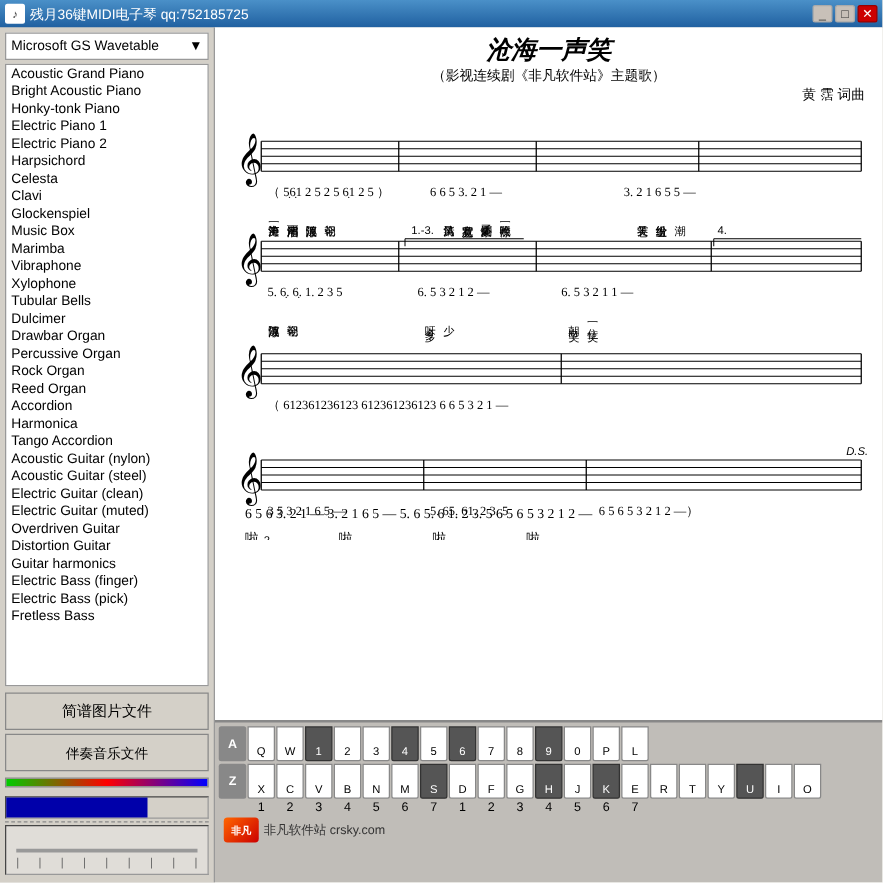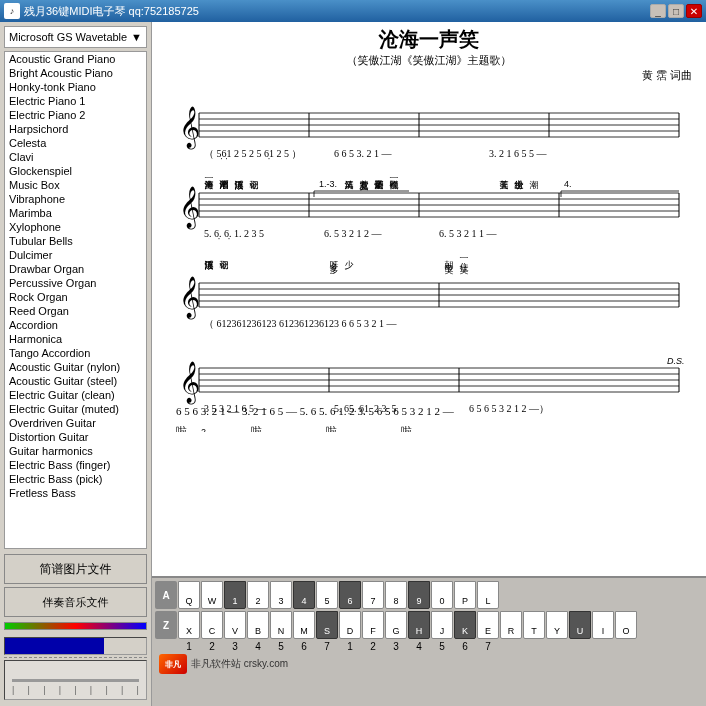--- a/index.html
+++ b/index.html
@@ -19,21 +19,21 @@
     .title-bar-left { display: flex; align-items: center; gap: 4px; }
     .title-bar-icon { width: 16px; height: 16px; background: #fff; border-radius: 2px; font-size: 9px; display: flex; align-items: center; justify-content: center; color: #333; }
     .title-bar-buttons { display: flex; gap: 2px; }
     .tb-btn { width: 16px; height: 14px; display: flex; align-items: center; justify-content: center; font-size: 10px; cursor: pointer; border: 1px solid #aaa; background: #c8c0b8; color: #333; border-radius: 2px; }
     .tb-btn.close { background: #c00; color: white; border-color: #900; }
     
     
     .main-container { display: flex; height: calc(706px - 22px); }
     
     
-    .left-panel { width: 152px; background: #d4d0c8; border-right: 1px solid #999; display: flex; flex-direction: column; padding: 4px; gap: 3px; flex-shrink: 0; }
+    .left-panel { width: 172px; background: #d4d0c8; border-right: 1px solid #999; display: flex; flex-direction: column; padding: 4px; gap: 3px; flex-shrink: 0; }
     
     .dropdown-container { position: relative; }
     .dropdown { width: 100%; height: 22px; background: white; border: 1px solid #999; padding: 2px 4px; font-size: 11px; display: flex; align-items: center; justify-content: space-between; cursor: pointer; }
     
     .instrument-list { flex: 1; background: white; border: 1px solid #999; overflow-y: auto; font-size: 11px; }
     .instrument-list::-webkit-scrollbar { width: 12px; }
     .instrument-list::-webkit-scrollbar-track { background: #e0ddd8; }
     .instrument-list::-webkit-scrollbar-thumb { background: #a09890; border: 1px solid #888; }
     .instrument-item { padding: 1px 4px; cursor: pointer; white-space: nowrap; }
     
@@ -82,22 +82,22 @@
     <div class="instrument-item">Acoustic Grand Piano</div>
         <div class="instrument-item">Bright Acoustic Piano</div>
         <div class="instrument-item">Honky-tonk Piano</div>
         <div class="instrument-item">Electric Piano 1</div>
         <div class="instrument-item">Electric Piano 2</div>
         <div class="instrument-item">Harpsichord</div>
         <div class="instrument-item">Celesta</div>
         <div class="instrument-item">Clavi</div>
         <div class="instrument-item">Glockenspiel</div>
         <div class="instrument-item">Music Box</div>
+        <div class="instrument-item">Marimba</div>
         <div class="instrument-item">Vibraphone</div>
-        <div class="instrument-item">Marimba</div>
         <div class="instrument-item">Xylophone</div>
         <div class="instrument-item">Tubular Bells</div>
         <div class="instrument-item">Dulcimer</div>
         <div class="instrument-item">Drawbar Organ</div>
         <div class="instrument-item">Percussive Organ</div>
         <div class="instrument-item">Rock Organ</div>
         <div class="instrument-item">Reed Organ</div>
         <div class="instrument-item">Accordion</div>
         <div class="instrument-item">Harmonica</div>
         <div class="instrument-item">Tango Accordion</div>
@@ -145,22 +145,22 @@
     </div>
 
   </div>
 
   <div class="right-panel">
 
     <div class="score-area">
       <div style="padding:4px 6px; background:white; height:410px; overflow:hidden; position:relative;">
 
         <div style="text-align:center; margin-bottom:0px;">
-          <div style="font-size:20px; font-weight:bold; font-family:'SimSun',serif;">沧海一声笑</div>
-          <div style="font-size:11px; font-family:'SimSun',serif;">（笑傲江湖《笑傲江湖》主题歌）</div>
+          <div style="font-size:20px; font-weight:bold; font-family:'SimSun',serif;font-style:italic;">沧海一声笑</div>
+          <div style="font-size:11px; font-family:'SimSun',serif;">（影视连续剧《非凡软件站》主题歌）</div>
           <div style="text-align:right; font-size:11px; font-family:Liberation Sans, sans-serif; margin-right:8px;">黄 霑 词曲</div>
         </div>
 
         <svg width="520" height="370" viewBox="0 0 520 370" xmlns="http://www.w3.org/2000/svg" style="display:block; margin:0 auto;">
 
           <g transform="translate(10,30)">
             <line x1="20" y1="0" x2="500" y2="0" stroke="#000" stroke-width="0.8"></line>
             <line x1="20" y1="6" x2="500" y2="6" stroke="#000" stroke-width="0.8"></line>
             <line x1="20" y1="12" x2="500" y2="12" stroke="#000" stroke-width="0.8"></line>
             <line x1="20" y1="18" x2="500" y2="18" stroke="#000" stroke-width="0.8"></line>

